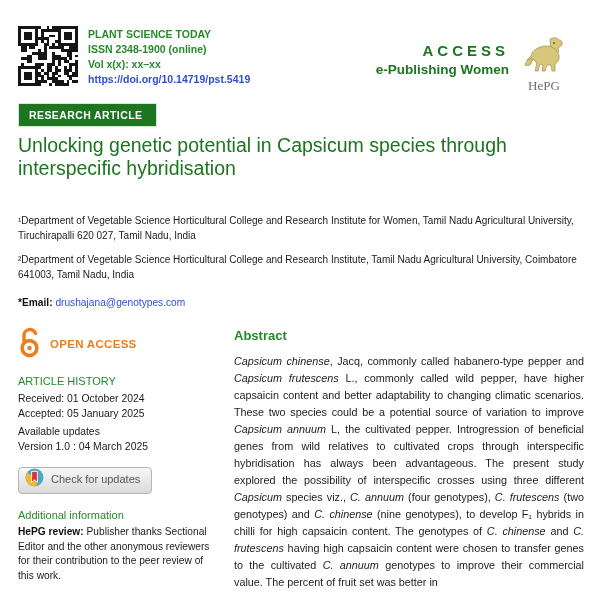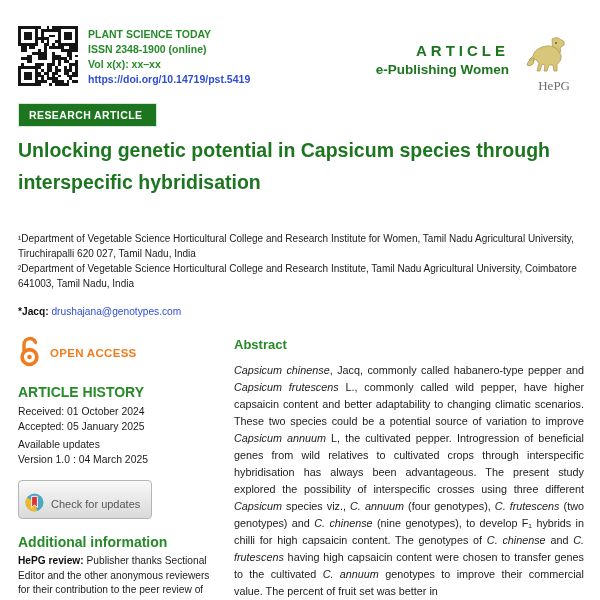--- a/index.html
+++ b/index.html
@@ -18,51 +18,51 @@
       grid-template-rows:repeat(21,1fr);background:#fff;}
   .qr div{background:#151515;}
   .journal-meta{font-size:10.5px;font-weight:bold;color:var(--green);line-height:15px;padding-top:1px;}
   .journal-meta a{font-weight:bold;margin-top:20px;}
   a{color:var(--link);text-decoration:none;}
 
   .masthead-right{display:flex;align-items:flex-start;gap:9px;padding-top:9px;padding-right:14px;}
   .publisher-text{text-align:right;color:var(--green-dark);font-weight:bold;padding-top:7px;}
   .pub-name{font-size:15px;letter-spacing:4px;}
   .pub-group{font-size:13.5px;margin-top:3px;}
-  .publisher-logo{text-align:right;width:52px;}
+  .publisher-logo{text-align:center;width:52px;}
   .logo-caption{font-family:"Liberation Serif",serif;color:#6d6d6d;font-size:13px;margin-top:-3px;}
 
   
   .badge{display:inline-block;background:var(--green-dark);color:#fff;font-weight:bold;
          font-size:10.5px;letter-spacing:.4px;padding:5px 14px 5px 10px;margin-top:9px;
          border:1px solid #d7e7d7;}
-  h1.title{color:var(--green-dark);font-size:19.5px;line-height:32px;margin:7px 0 0 0;
-           font-weight:bold;max-width:565px;}
+  h1.title{color:var(--green-dark);font-size:19.5px;line-height:23px;margin:7px 0 0 0;
+           font-weight:normal;max-width:565px;}
 
   .authors{margin-top:21px;font-weight:bold;font-size:10.6px;color:#101010;}
   .affil{margin:0;font-size:10px;line-height:15px;color:#1b1b1b;max-width:566px;}
   .affil-1{margin-top:33px;}
-  .affil-2{}
+  .affil-2{margin-top:9px;}
   .email-line{margin-top:15px;font-size:10.2px;}
   .email-line b{color:#101010;}
 
   
   .columns{display:flex;margin-top:19px;}
   aside{width:197px;flex:none;}
   main{flex:1;margin-left:19px;}
 
   .oa-row{display:flex;align-items:center;gap:9px;color:var(--orange);font-weight:bold;
           font-size:11.5px;letter-spacing:.3px;}
-  .sb-heading{color:var(--green);font-size:14px;font-weight:bold;margin:15px 0 4px;}
+  .sb-heading{color:var(--green);font-size:11px;font-weight:normal;margin:15px 0 4px;}
   .history-line{font-size:10.4px;color:#1b1b1b;line-height:15px;}
   .history-line.spaced{margin-top:3px;}
 
   .check-btn{margin-top:13px;display:inline-flex;align-items:center;gap:7px;
              background:linear-gradient(#f8f8f8,#dadada);border:1px solid #b5b5b5;
-             border-radius:4px;padding:12px 11px 4px 6px;font-size:11px;color:#565656;
+             border-radius:4px;padding:0 11px 4px 6px;font-size:11px;color:#565656;
              font-family:"Liberation Sans",sans-serif;cursor:pointer;}
   .para{font-size:10.2px;line-height:14.6px;color:#1b1b1b;margin:0;}
   .para b{color:#0f0f0f;}
 
   main h2{color:var(--green);font-size:13px;margin:1px 0 10px;font-weight:bold;}
   .abstract-body{font-size:10.8px;line-height:17px;text-align:justify;color:#1c1c1c;margin:0;}
   .abstract-body i{font-style:italic;}
 </style>
 </head>
 <body>
@@ -328,21 +328,21 @@
         </div>
       <div class="journal-meta">
         <div>PLANT SCIENCE TODAY</div>
         <div>ISSN 2348-1900 (online)</div>
         <div>Vol x(x): xx–xx</div>
         <a href="#">https://doi.org/10.14719/pst.5419</a>
       </div>
     </div>
     <div class="masthead-right">
       <div class="publisher-text">
-        <div class="pub-name">ARTICLE</div>
+        <div class="pub-name">ACCESS</div>
         <div class="pub-group">e-Publishing Women</div>
       </div>
       <div class="publisher-logo">
         <span>
           <svg width="48" height="42" viewBox="0 0 48 42">
             <g fill="#d8c67a" stroke="#ac9a52" stroke-width="0.8">
               <path d="M30 4 q6 -3 9 1 q4 0 3 5 l-4 3 q2 4 -1 6 l-6 2 z"></path>
               <path d="M20 12 q-8 3 -9 9 l-4 4 3 2 4 -3 q1 3 3 4 l-2 8 3 0 2 -7 3 1 -1 6 3 0 2 -6 4 0 1 6 3 0 0 -7 q5 -3 4 -9 l-4 -6 q-6 -5 -15 -2 z"></path>
               <path d="M12 23 q-6 2 -7 7 q3 2 6 -1 z"></path>
             </g>
@@ -355,21 +355,21 @@
   </header>
 
   <div class="badge">RESEARCH ARTICLE</div>
 
   <h1 class="title">Unlocking genetic potential in Capsicum species through interspecific hybridisation</h1>
 
 
   <p class="affil affil-1">¹Department of Vegetable Science Horticultural College and Research Institute for Women, Tamil Nadu Agricultural University, Tiruchirapalli 620 027, Tamil Nadu, India</p>
   <p class="affil affil-2">²Department of Vegetable Science Horticultural College and Research Institute, Tamil Nadu Agricultural University, Coimbatore 641003, Tamil Nadu, India</p>
 
-  <p class="email-line"><b>*Jacq:</b> <a href="#">drushajana@genotypes.com</a></p>
+  <p class="email-line"><b>*Email:</b> <a href="#">drushajana@genotypes.com</a></p>
 
   <div class="columns">
     <aside>
 
       <div class="oa-row">
         <span>
           <svg width="23" height="31" viewBox="0 0 23 31">
             <path d="M6 14 v-5.5 a6 6 0 0 1 11.6 -2.1" fill="none" stroke="#ee7d1f" stroke-width="3.4" stroke-linecap="round"></path>
             <circle cx="11.5" cy="21" r="7.4" fill="none" stroke="#ee7d1f" stroke-width="3.6"></circle>
             <circle cx="11.5" cy="21" r="2.3" fill="#ee7d1f"></circle>

